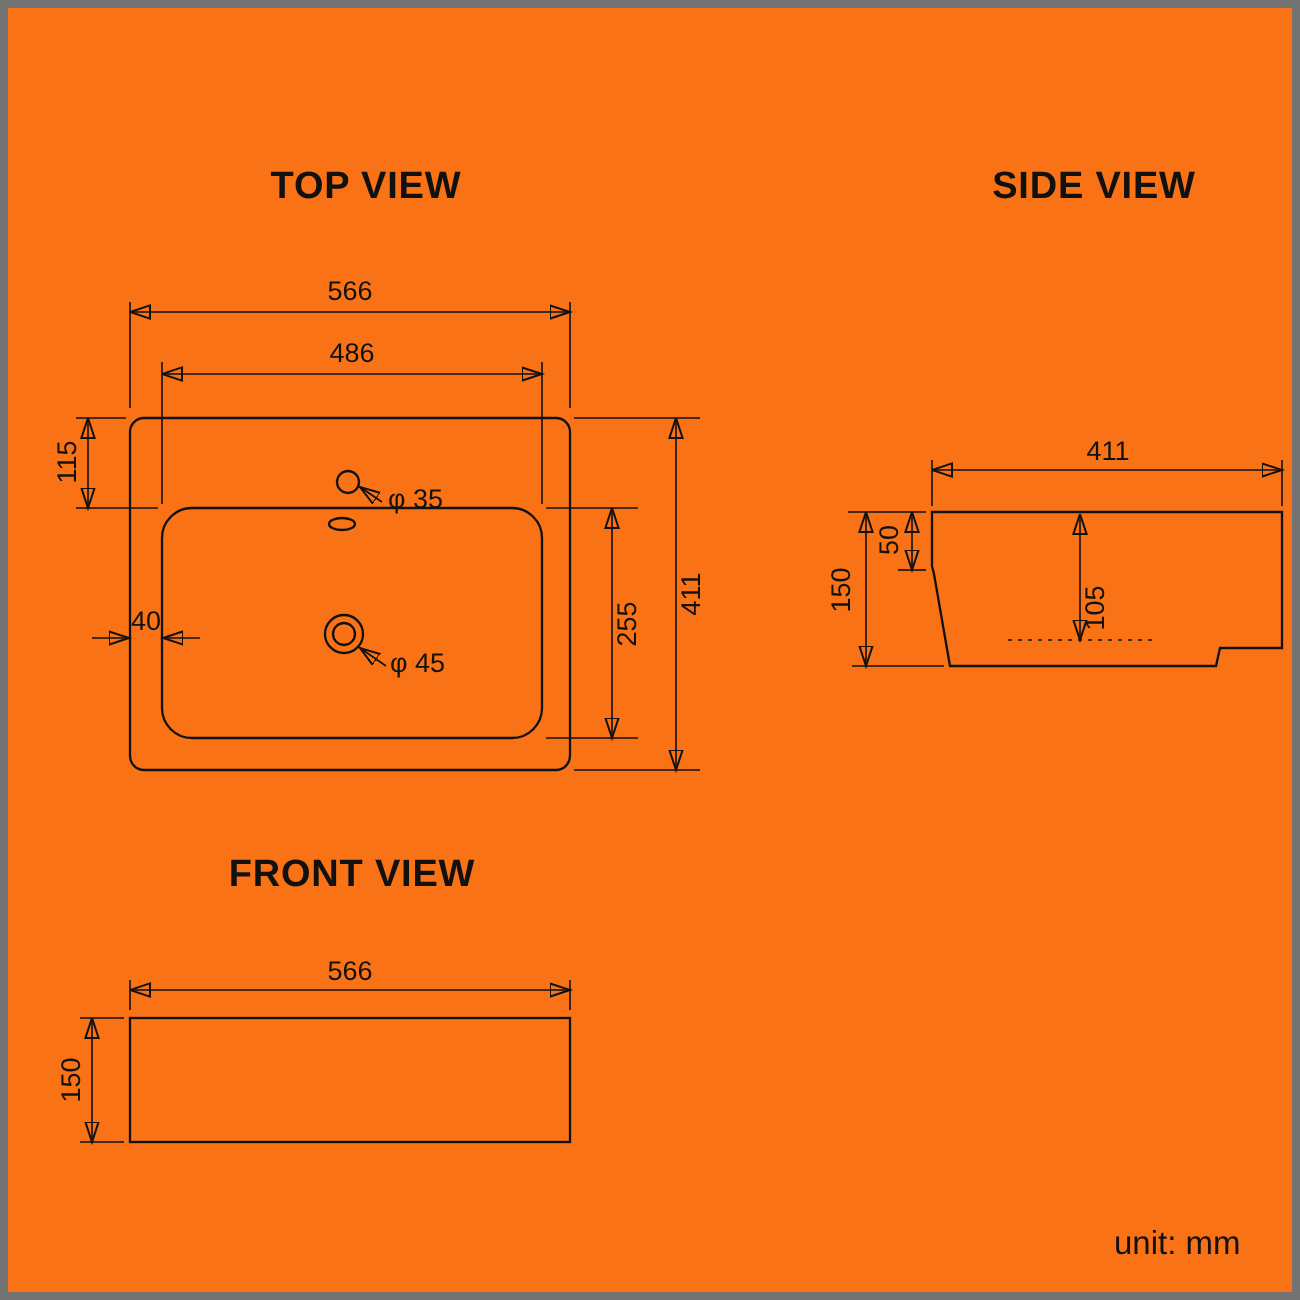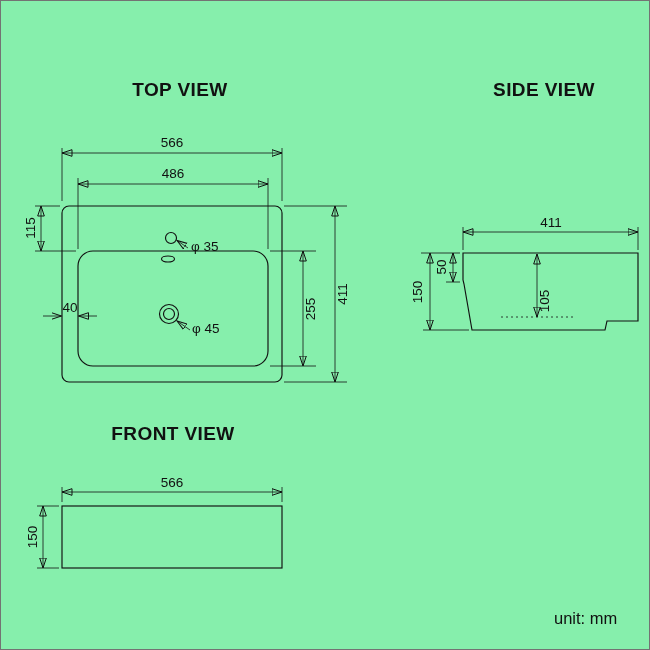--- a/index.html
+++ b/index.html
@@ -1,20 +1,20 @@
 <!DOCTYPE html>
 <html><head>
 <meta charset="utf-8">
 <style>
   html,body{margin:0;padding:0;background:#ffffff;}
   .sheet{
     position:relative;
     width:650px;height:650px;
-    background:#86efac;
-    border:1px solid #737373;
+    background:#f97316;
+    border:4px solid #737373;
     box-sizing:border-box;
     font-family:"Liberation Sans", sans-serif;
     overflow:hidden;
   }
   svg{display:block;}
   svg text{
     font-family:"Liberation Sans", sans-serif;
     fill:#111111;
     stroke:none;
   }

